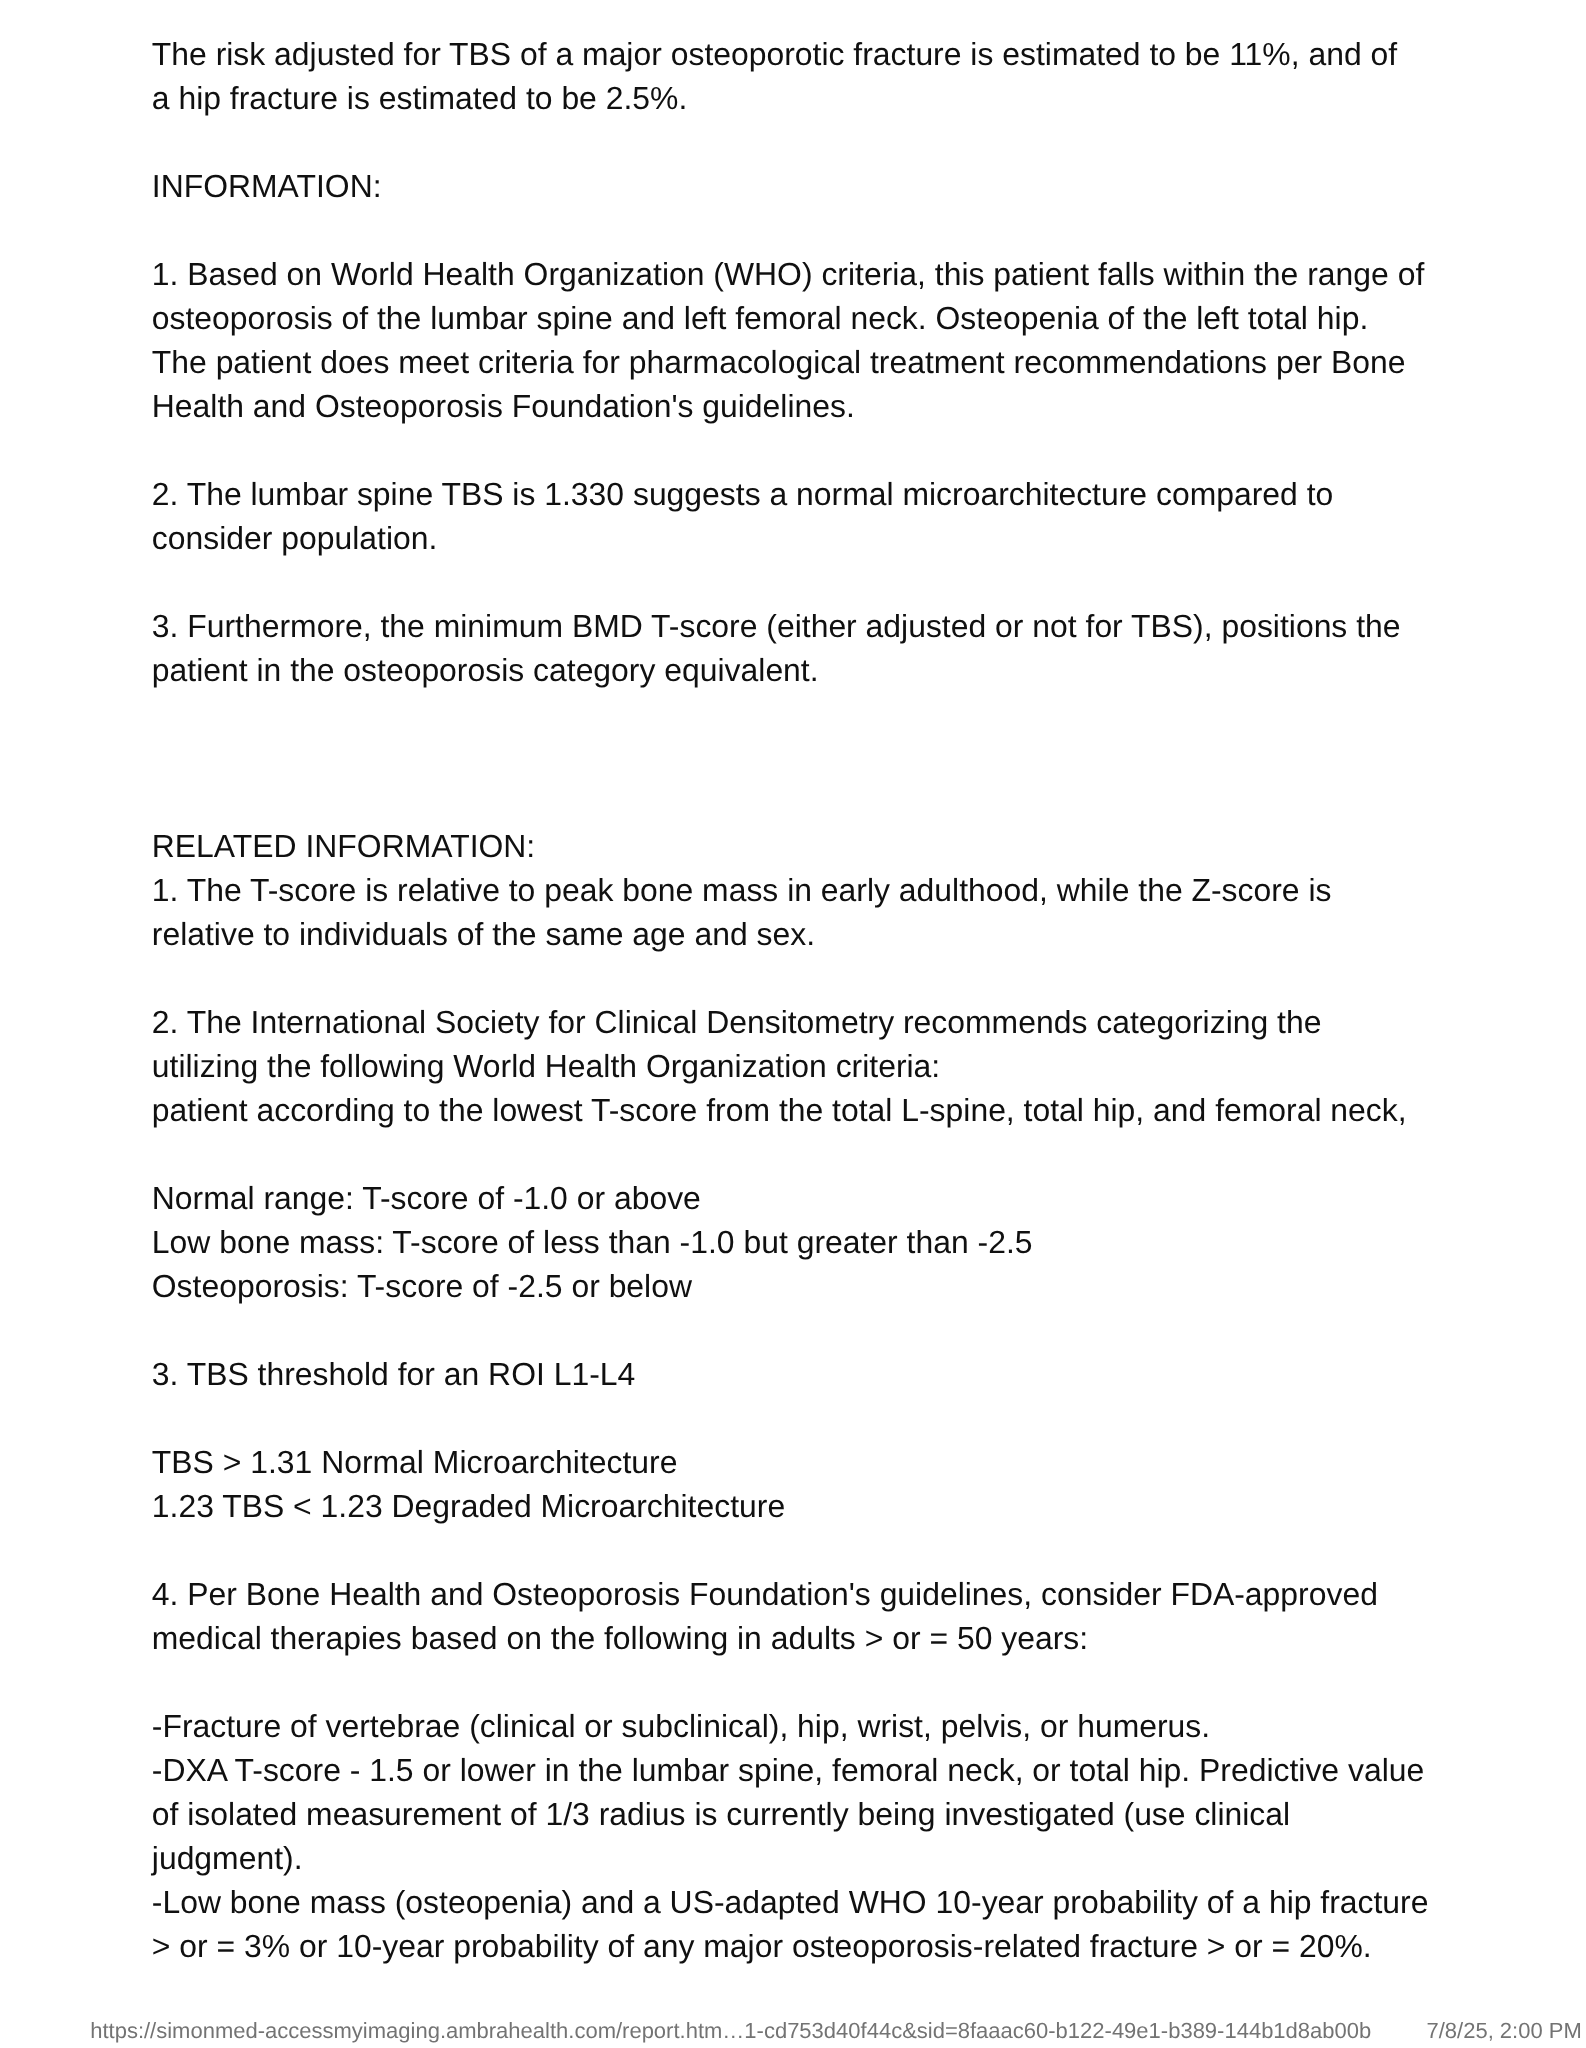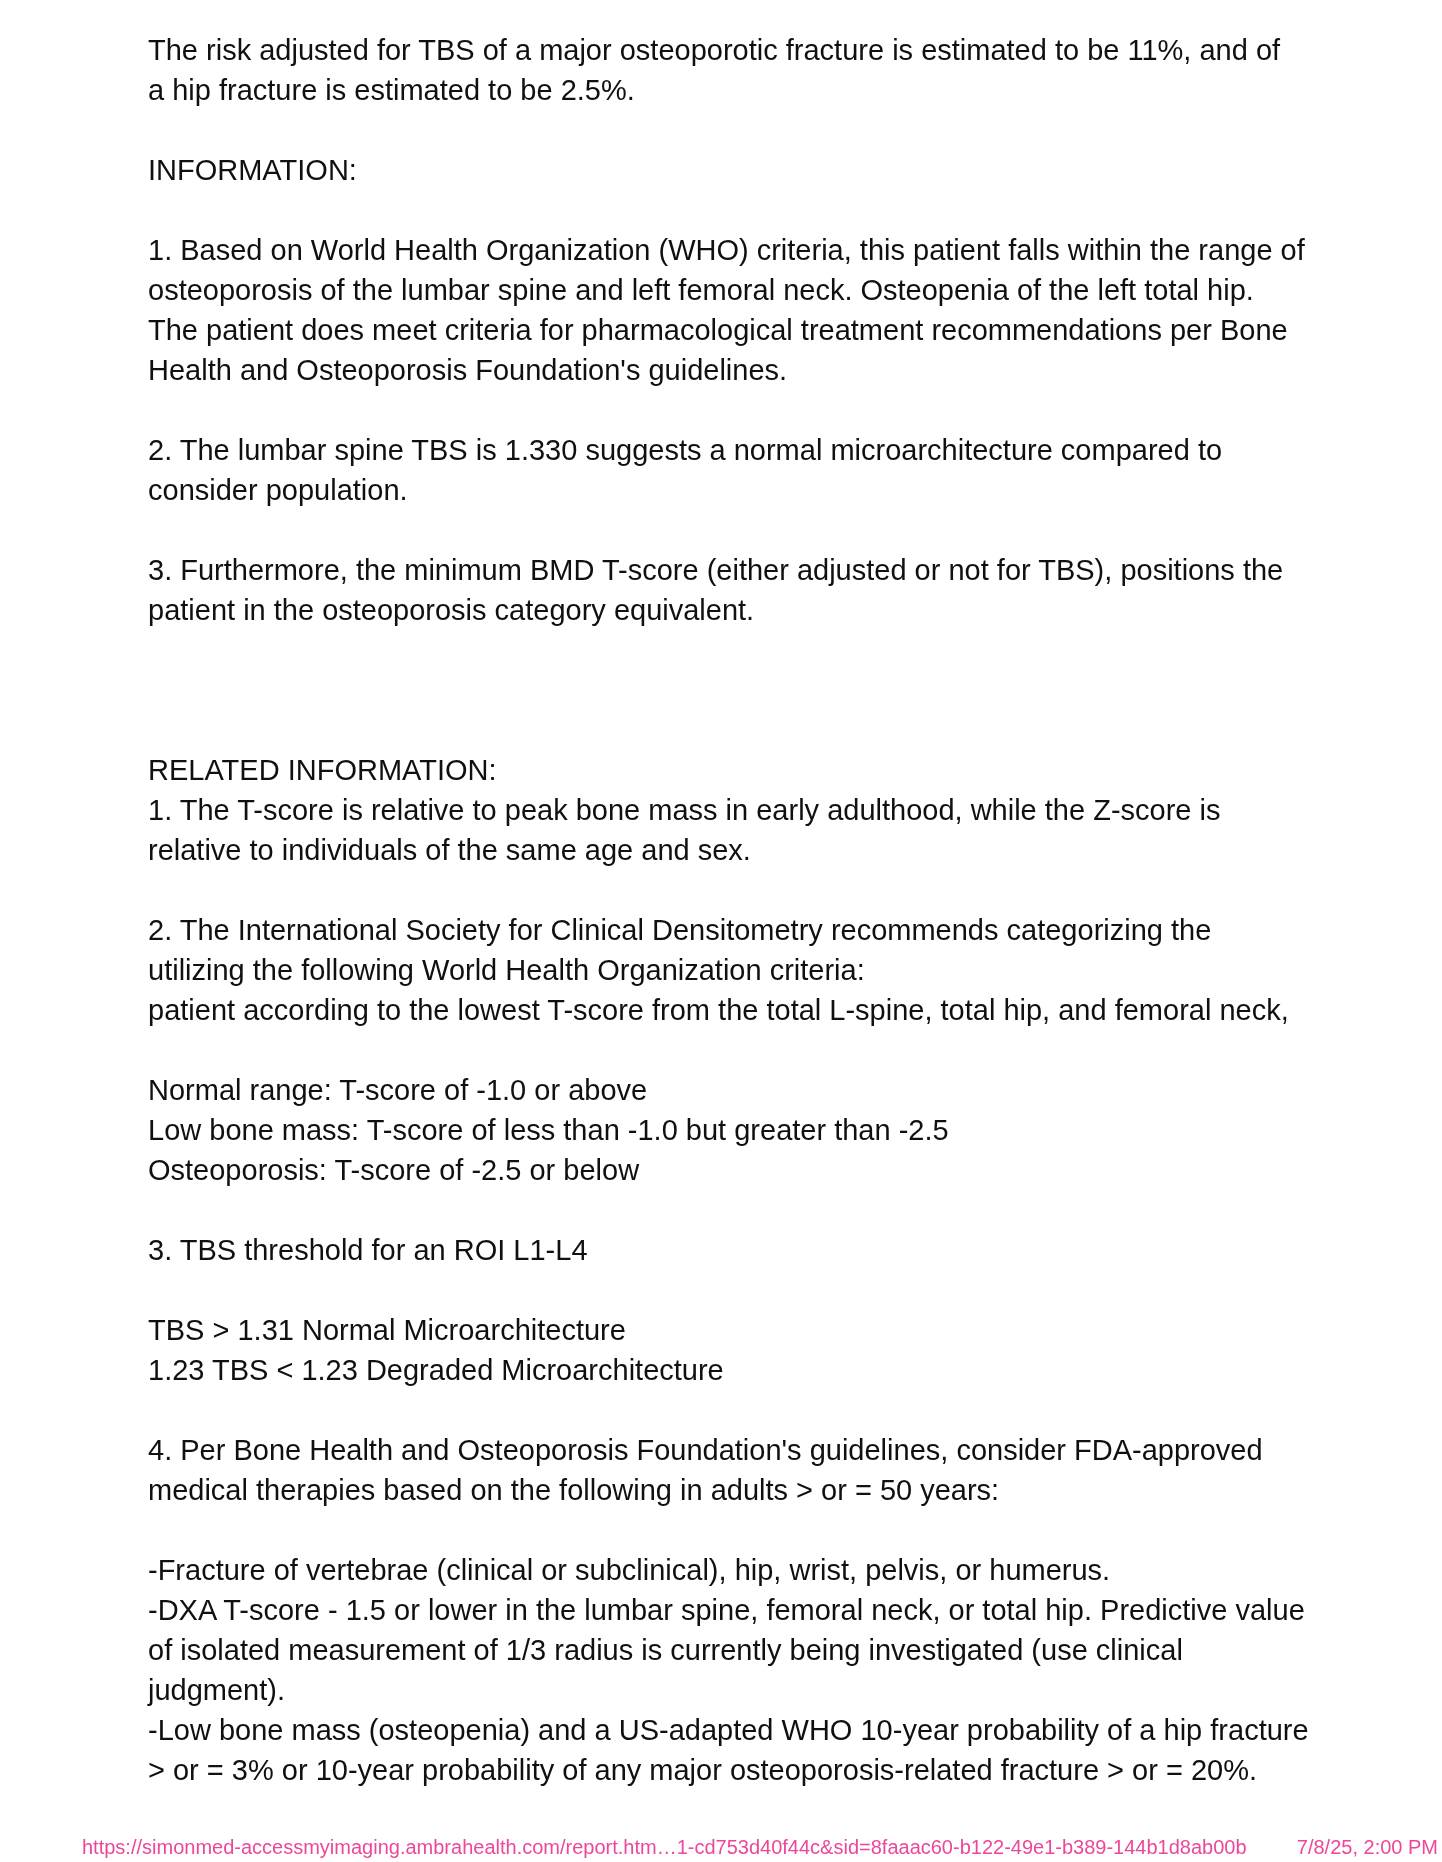--- a/index.html
+++ b/index.html
@@ -14,41 +14,41 @@
     overflow: hidden;
     font-family: "Liberation Sans", sans-serif;
   }
   .page {
     position: absolute;
     inset: 0;
     background: #ffffff;
   }
   .report-text {
     position: absolute;
-    left: 148px;
+    left: 138px;
     top: 30px;
     right: 0;
     font-size: 29px;
     line-height: 40px;
     color: #101010;
     font-family: "Liberation Sans", sans-serif;
   }
   .report-text .line {
     white-space: pre;
     height: 40px;
   }
   .print-footer {
     position: absolute;
     left: 0;
     right: 0;
     top: 1834px;
     height: 28px;
     font-size: 20px;
     line-height: 26px;
-    color: #ec4899;
+    color: #737373;
     font-family: "Liberation Sans", sans-serif;
   }
   .footer-url {
     position: absolute;
     left: 82px;
     white-space: pre;
   }
   .footer-date {
     position: absolute;
     right: 4px;

